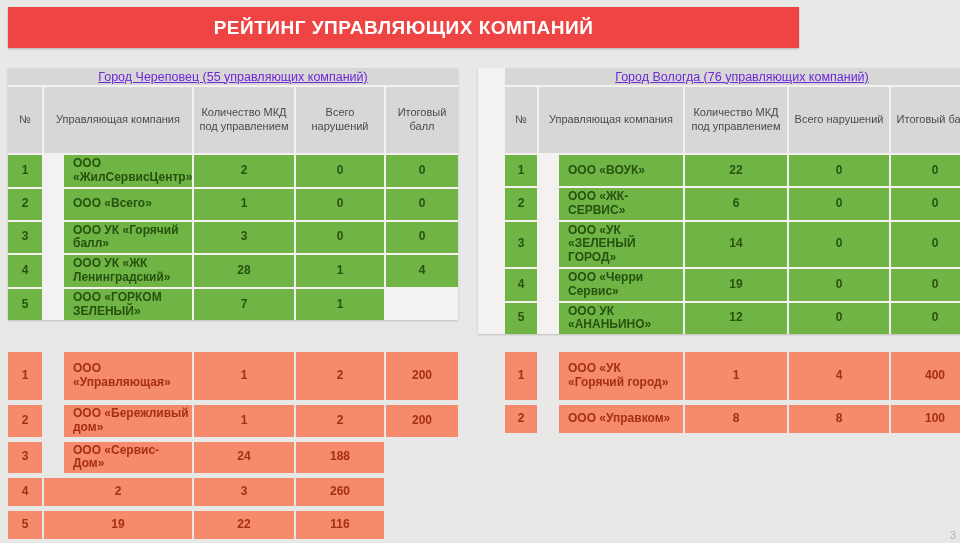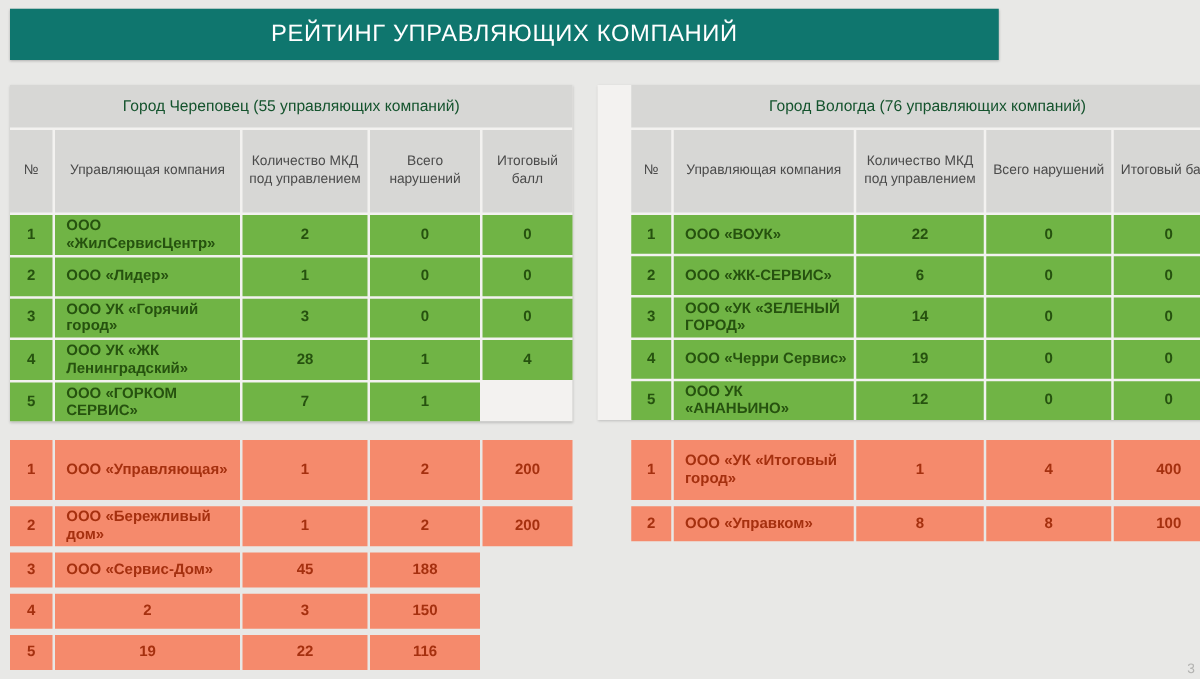--- a/index.html
+++ b/index.html
@@ -4,59 +4,59 @@
 <style>
   html,body{margin:0;padding:0;}
   body{
     width:960px;height:543px;
     background:#e8e8e6;
     font-family:"Liberation Sans", sans-serif;
     position:relative;overflow:hidden;
   }
   .banner{
     position:absolute;left:8px;top:7px;width:791px;height:41px;
-    background:#0f766e;
-    color:#ffffff;font-weight:normal;font-size:19px;letter-spacing:0.5px;
+    background:#ef4444;
+    color:#ffffff;font-weight:bold;font-size:19px;letter-spacing:0.5px;
     display:flex;align-items:center;justify-content:center;
     box-shadow:0 1px 2px rgba(0,0,0,.25);
   }
   .tbl{
     position:absolute;
     display:grid;row-gap:2px;
     background:#f3f2f0;
     box-shadow:0 1px 2px rgba(0,0,0,.18);
   }
   .tbl.red{row-gap:5px;background:transparent;box-shadow:none;}
   .tbl-left{left:8px;width:450px;--cols:34px 148px 100px 88px 1fr;}
   .tbl-right{left:478px;width:474px;padding-left:27px;--cols:32px 144px 102px 100px 1fr;}
   .top-tbl{top:68px;}
   .bot-tbl{top:352px;}
   .city{
-    height:34px;background:#d7d7d5;color:#14532d;font-size:12.5px;
-    display:flex;align-items:center;justify-content:center;
+    height:17px;background:#d7d7d5;color:#6d28d9;font-size:12.5px;
+    display:flex;align-items:center;justify-content:center;text-decoration:underline;
   }
   .row{display:grid;grid-template-columns:var(--cols);column-gap:2px;}
   .cell{
     display:flex;align-items:center;justify-content:center;
     text-align:center;
   }
   .head .cell{
     background:#d7d7d5;color:#4b4b4b;font-size:11px;line-height:1.25;
     min-height:66px;padding:2px 4px;box-sizing:border-box;
   }
   .green .cell{
     background:#70b445;color:#26520f;font-weight:bold;font-size:12px;
     min-height:31px;line-height:1.15;padding:2px 3px;box-sizing:border-box;
   }
   .redrow .cell{
     background:#f58a6c;color:#a5300f;font-weight:bold;font-size:12px;
     min-height:28px;line-height:1.15;padding:2px 3px;box-sizing:border-box;
   }
   .redrow.tall .cell{min-height:48px;}
-  .cell.name{justify-content:flex-start;text-align:left;padding-left:9px;}
+  .cell.name{justify-content:flex-start;text-align:left;padding-left:9px;margin-left:20px;}
   .pagenum{
     position:absolute;right:4px;bottom:2px;
     color:#b3b3b1;font-size:11px;
   }
 </style>
 </head>
 <body>
 
 <div class="banner">РЕЙТИНГ УПРАВЛЯЮЩИХ КОМПАНИЙ</div>
 
@@ -71,42 +71,42 @@
   </div>
   <div class="row green">
     <div class="cell">1</div>
     <div class="cell name">ООО «ЖилСервисЦентр»</div>
     <div class="cell">2</div>
     <div class="cell">0</div>
     <div class="cell">0</div>
   </div>
   <div class="row green">
     <div class="cell">2</div>
-    <div class="cell name">ООО «Лидер»</div>
-    <div class="cell">1</div>
-    <div class="cell">0</div>
-    <div class="cell">0</div>
-  </div>
-  <div class="row green">
-    <div class="cell">3</div>
-    <div class="cell name">ООО УК «Горячий город»</div>
+    <div class="cell name">ООО «Всего»</div>
+    <div class="cell">1</div>
+    <div class="cell">0</div>
+    <div class="cell">0</div>
+  </div>
+  <div class="row green">
+    <div class="cell">3</div>
+    <div class="cell name">ООО УК «Горячий балл»</div>
     <div class="cell">3</div>
     <div class="cell">0</div>
     <div class="cell">0</div>
   </div>
   <div class="row green">
     <div class="cell">4</div>
     <div class="cell name">ООО УК «ЖК Ленинградский»</div>
     <div class="cell">28</div>
     <div class="cell">1</div>
     <div class="cell">4</div>
   </div>
   <div class="row green">
     <div class="cell">5</div>
-    <div class="cell name">ООО «ГОРКОМ СЕРВИС»</div>
+    <div class="cell name">ООО «ГОРКОМ ЗЕЛЕНЫЙ»</div>
     <div class="cell">7</div>
     <div class="cell">1</div>
   </div>
 </section>
 
 <section class="tbl tbl-right top-tbl">
   <div class="city">Город Вологда (76 управляющих компаний)</div>
   <div class="row head">
     <div class="cell">№</div>
     <div class="cell">Управляющая компания</div>
@@ -162,41 +162,41 @@
   <div class="row redrow">
     <div class="cell">2</div>
     <div class="cell name">ООО «Бережливый дом»</div>
     <div class="cell">1</div>
     <div class="cell">2</div>
     <div class="cell">200</div>
   </div>
   <div class="row redrow">
     <div class="cell">3</div>
     <div class="cell name">ООО «Сервис-Дом»</div>
-    <div class="cell">45</div>
+    <div class="cell">24</div>
     <div class="cell">188</div>
   </div>
   <div class="row redrow">
     <div class="cell">4</div>
     <div class="cell">2</div>
     <div class="cell">3</div>
-    <div class="cell">150</div>
+    <div class="cell">260</div>
   </div>
   <div class="row redrow">
     <div class="cell">5</div>
     <div class="cell">19</div>
     <div class="cell">22</div>
     <div class="cell">116</div>
   </div>
 </section>
 
 <section class="tbl red tbl-right bot-tbl">
   <div class="row redrow tall">
     <div class="cell">1</div>
-    <div class="cell name">ООО «УК «Итоговый город»</div>
+    <div class="cell name">ООО «УК «Горячий город»</div>
     <div class="cell">1</div>
     <div class="cell">4</div>
     <div class="cell">400</div>
   </div>
   <div class="row redrow">
     <div class="cell">2</div>
     <div class="cell name">ООО «Управком»</div>
     <div class="cell">8</div>
     <div class="cell">8</div>
     <div class="cell">100</div>

